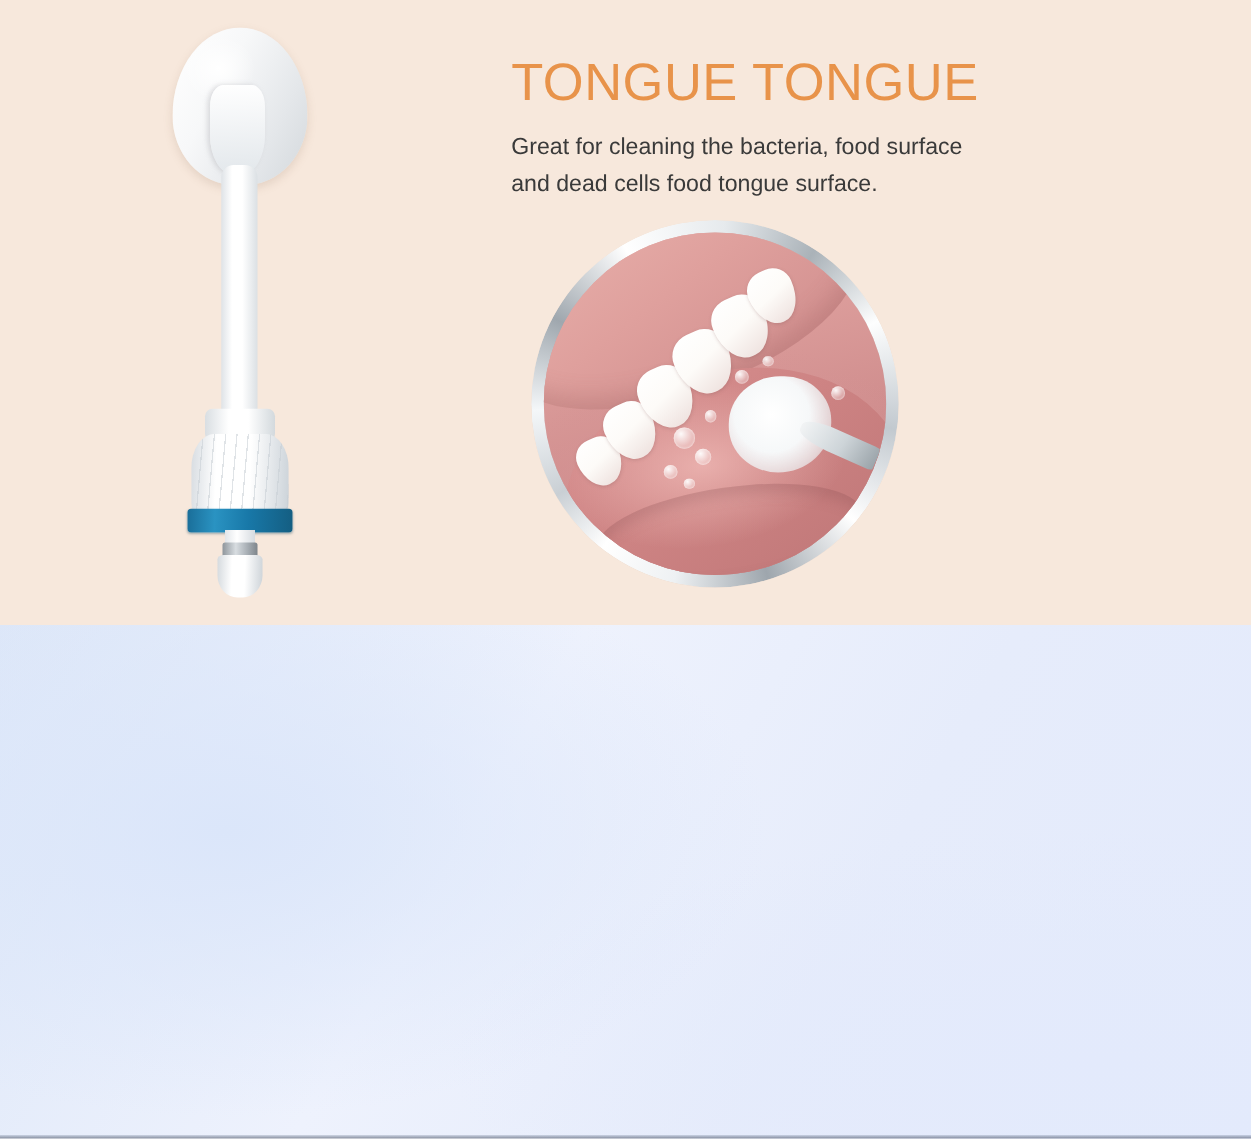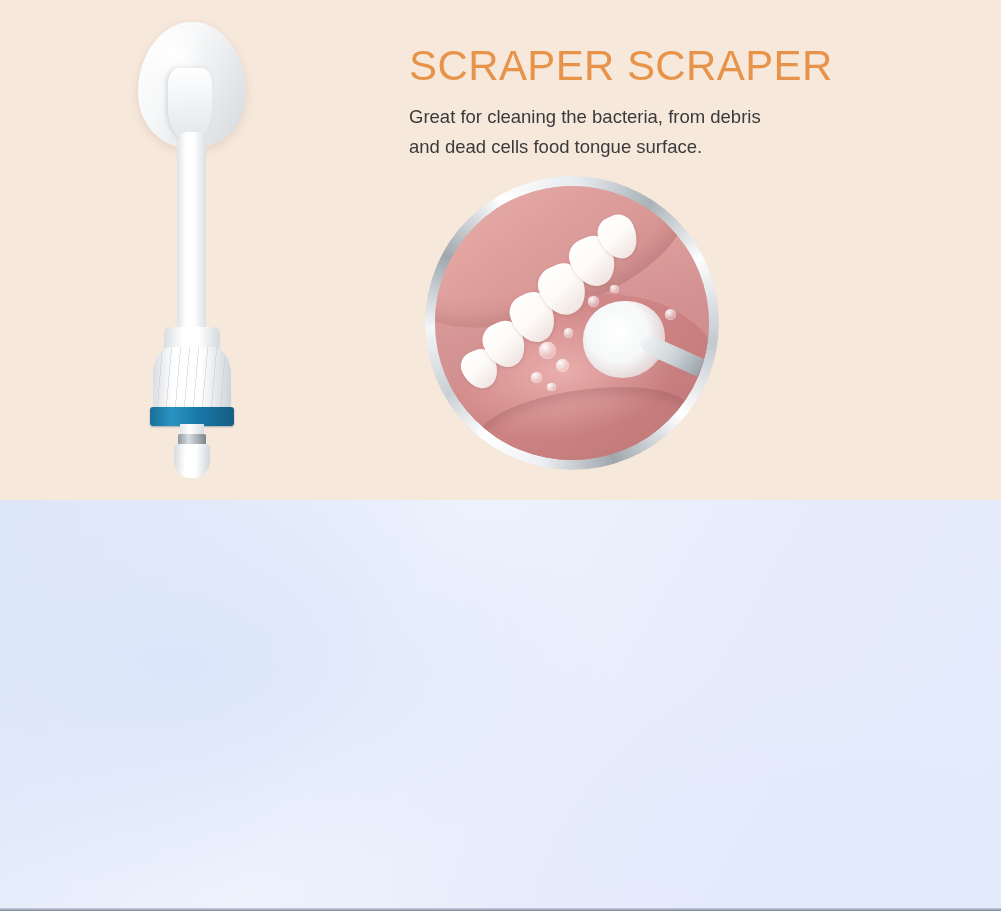--- a/index.html
+++ b/index.html
@@ -175,23 +175,23 @@
       <div class="sc-shaft"></div>
       <div class="sc-collar"></div>
       <div class="sc-skirt"></div>
       <div class="sc-ring"></div>
       <div class="sc-stem"></div>
       <div class="sc-metal"></div>
       <div class="sc-foot"></div>
     </div>
 
     <div class="txt-top">
-      <h2 class="headline">SCRAPER SCRAPER</h2>
+      <h2 class="headline">TONGUE TONGUE</h2>
       <p class="subline">
-        <span>Great for cleaning the bacteria, from debris</span>
+        <span>Great for cleaning the bacteria, food surface</span>
         <span class="l2">and dead cells food tongue surface.</span>
       </p>
     </div>
 
     <div class="circle-inset" id="circle-tongue">
       <div class="chrome-ring"></div>
       <div class="inner-clip">
         <div class="mouth-bg"></div>
         <div class="palate"></div>
         <div class="tongue-body"></div>

